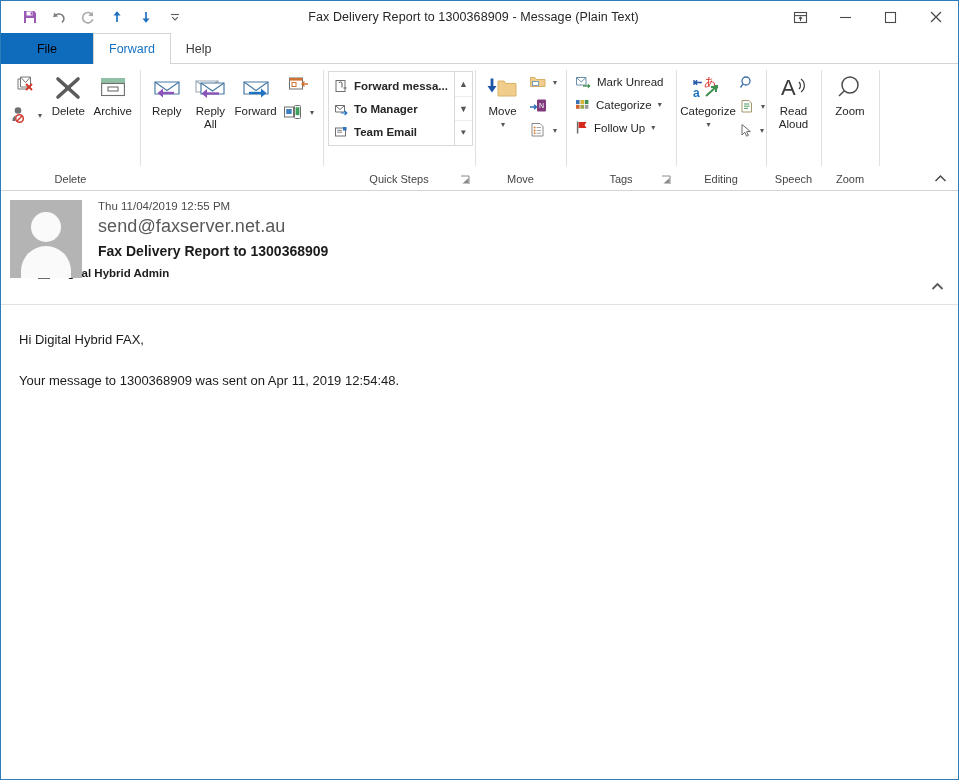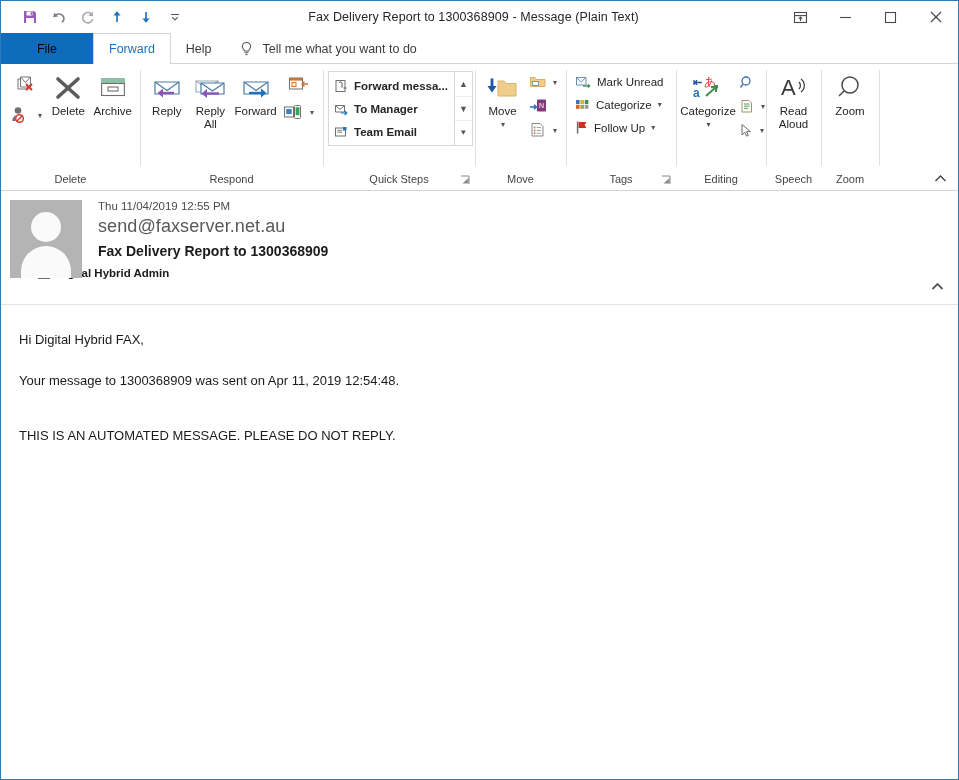--- a/index.html
+++ b/index.html
@@ -363,30 +363,20 @@
           <line x1="12" y1="2" x2="2" y2="12" stroke="#4a4a4a" stroke-width="1.2"></line>
         </svg>
       </div>
     </div>
   </div>
 
   <div id="tabstrip">
     <div class="tab file">File</div>
     <div class="tab active">Forward</div>
     <div class="tab">Help</div>
-    <div id="tellme">
-      <span>
-        <svg width="15" height="16" viewBox="0 0 15 16">
-          <path d="M7.5 1.5 C4.9 1.5 3.3 3.4 3.3 5.4 C3.3 7.3 5.1 8.3 5.4 10 L9.6 10 C9.9 8.3 11.7 7.3 11.7 5.4 C11.7 3.4 10.1 1.5 7.5 1.5 Z" fill="none" stroke="#5a5a5a" stroke-width="1.05"></path>
-          <line x1="5.7" y1="11.7" x2="9.3" y2="11.7" stroke="#5a5a5a" stroke-width="1.05"></line>
-          <line x1="6.4" y1="13.6" x2="8.6" y2="13.6" stroke="#5a5a5a" stroke-width="1.05"></line>
-        </svg>
-      </span>
-      <span>Tell me what you want to do</span>
-    </div>
   </div>
 
   <div id="ribbon">
 
     <div class="rgroup" style="width:139px">
       <div class="rgroup-body">
         <div class="smallcol" style="width:42px">
           <div class="smallbtn" style="height:30px;justify-content:center">
             <span>
               <svg width="22" height="21" viewBox="0 0 22 21">
@@ -489,21 +479,20 @@
                 <rect x="1.5" y="4" width="9" height="10" fill="#fff" stroke="#6f6f6f" stroke-width="1"></rect>
                 <rect x="3.2" y="6" width="5.5" height="5" fill="#3f7fbf"></rect>
                 <rect x="11.5" y="2.5" width="6" height="13" rx="1" fill="#fff" stroke="#6f6f6f" stroke-width="1"></rect>
                 <rect x="12.6" y="4.2" width="3.8" height="8" fill="#3f9f5f"></rect>
               </svg>
             </span>
             <span class="caret">▾</span>
           </div>
         </div>
       </div>
-      <div class="rgroup-label">Respond</div>
     </div>
 
     <div class="rgroup" style="width:152px">
       <div class="rgroup-body">
         <div class="qsbox">
           <div class="qslist">
             <div class="qsitem">
               <span>
                 <svg width="14" height="14" viewBox="0 0 14 14">
                   <rect x="2" y="1.5" width="9" height="11" fill="#fff" stroke="#6f6f6f" stroke-width="1"></rect>
@@ -757,16 +746,15 @@
     <div id="hdr-collapse">
       <svg width="13" height="9" viewBox="0 0 13 9">
         <path d="M1.5 7 L6.5 2 L11.5 7" fill="none" stroke="#5a5a5a" stroke-width="1.8"></path>
       </svg>
     </div>
   </div>
 
   <div id="msgbody">
     <p>Hi Digital Hybrid FAX,</p>
     <p class="gap">Your message to 1300368909 was sent on Apr 11, 2019 12:54:48.</p>
-    <p>THIS IS AN AUTOMATED MESSAGE. PLEASE DO NOT REPLY.</p>
   </div>
 
 </div>
 
 </body></html>

